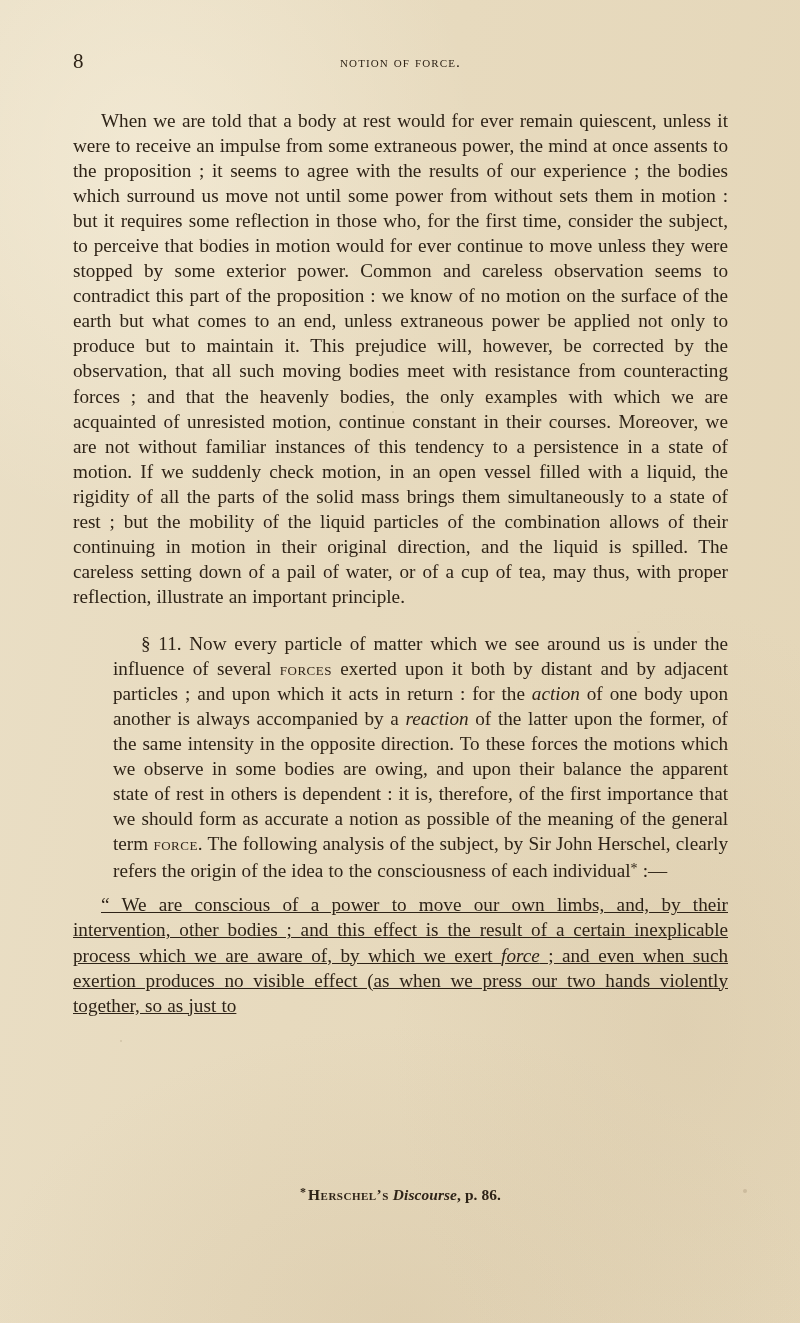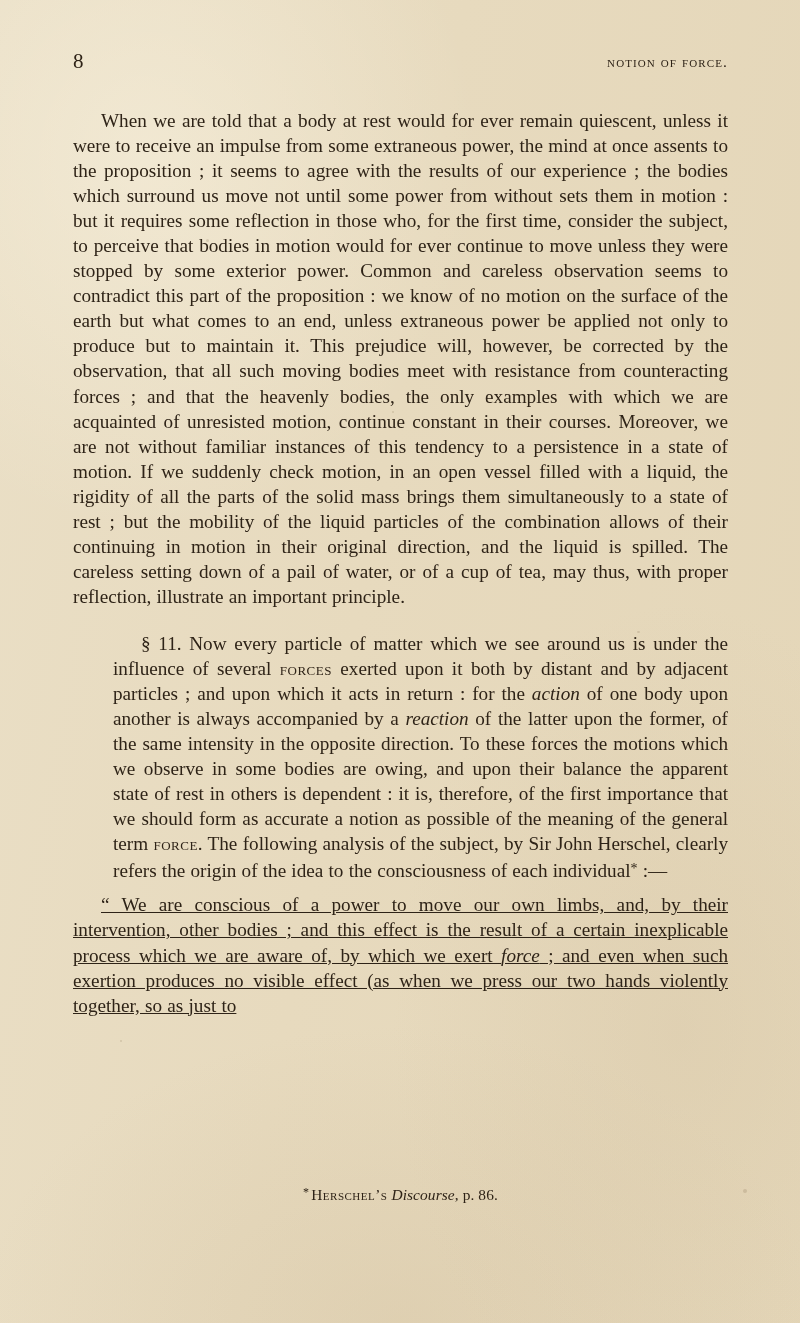--- a/index.html
+++ b/index.html
@@ -47,21 +47,21 @@
     top: 0;
     font-size: 21px;
     line-height: 26px;
     letter-spacing: 0.2px;
   }
   .head-title {
     position: absolute;
     left: 0;
     top: 3px;
     width: 655px;
-    text-align: right;
+    text-align: center;
     font-size: 15.5px;
     line-height: 22px;
     font-variant: small-caps;
     letter-spacing: 1.1px;
     text-transform: lowercase;
   }
 
   
   .textblock {
     position: absolute;
@@ -111,20 +111,21 @@
   
   .footnote {
     position: absolute;
     left: 73px;
     top: 1182px;
     width: 655px;
     text-align: center;
     font-size: 15.4px;
     line-height: 21px;
     letter-spacing: 0.1px;
+    font-weight: bold;
   }
   .footnote .star {
     font-size: 12px;
     vertical-align: 4px;
     margin-right: 2px;
   }
 
   
   .speck {
     position: absolute;

